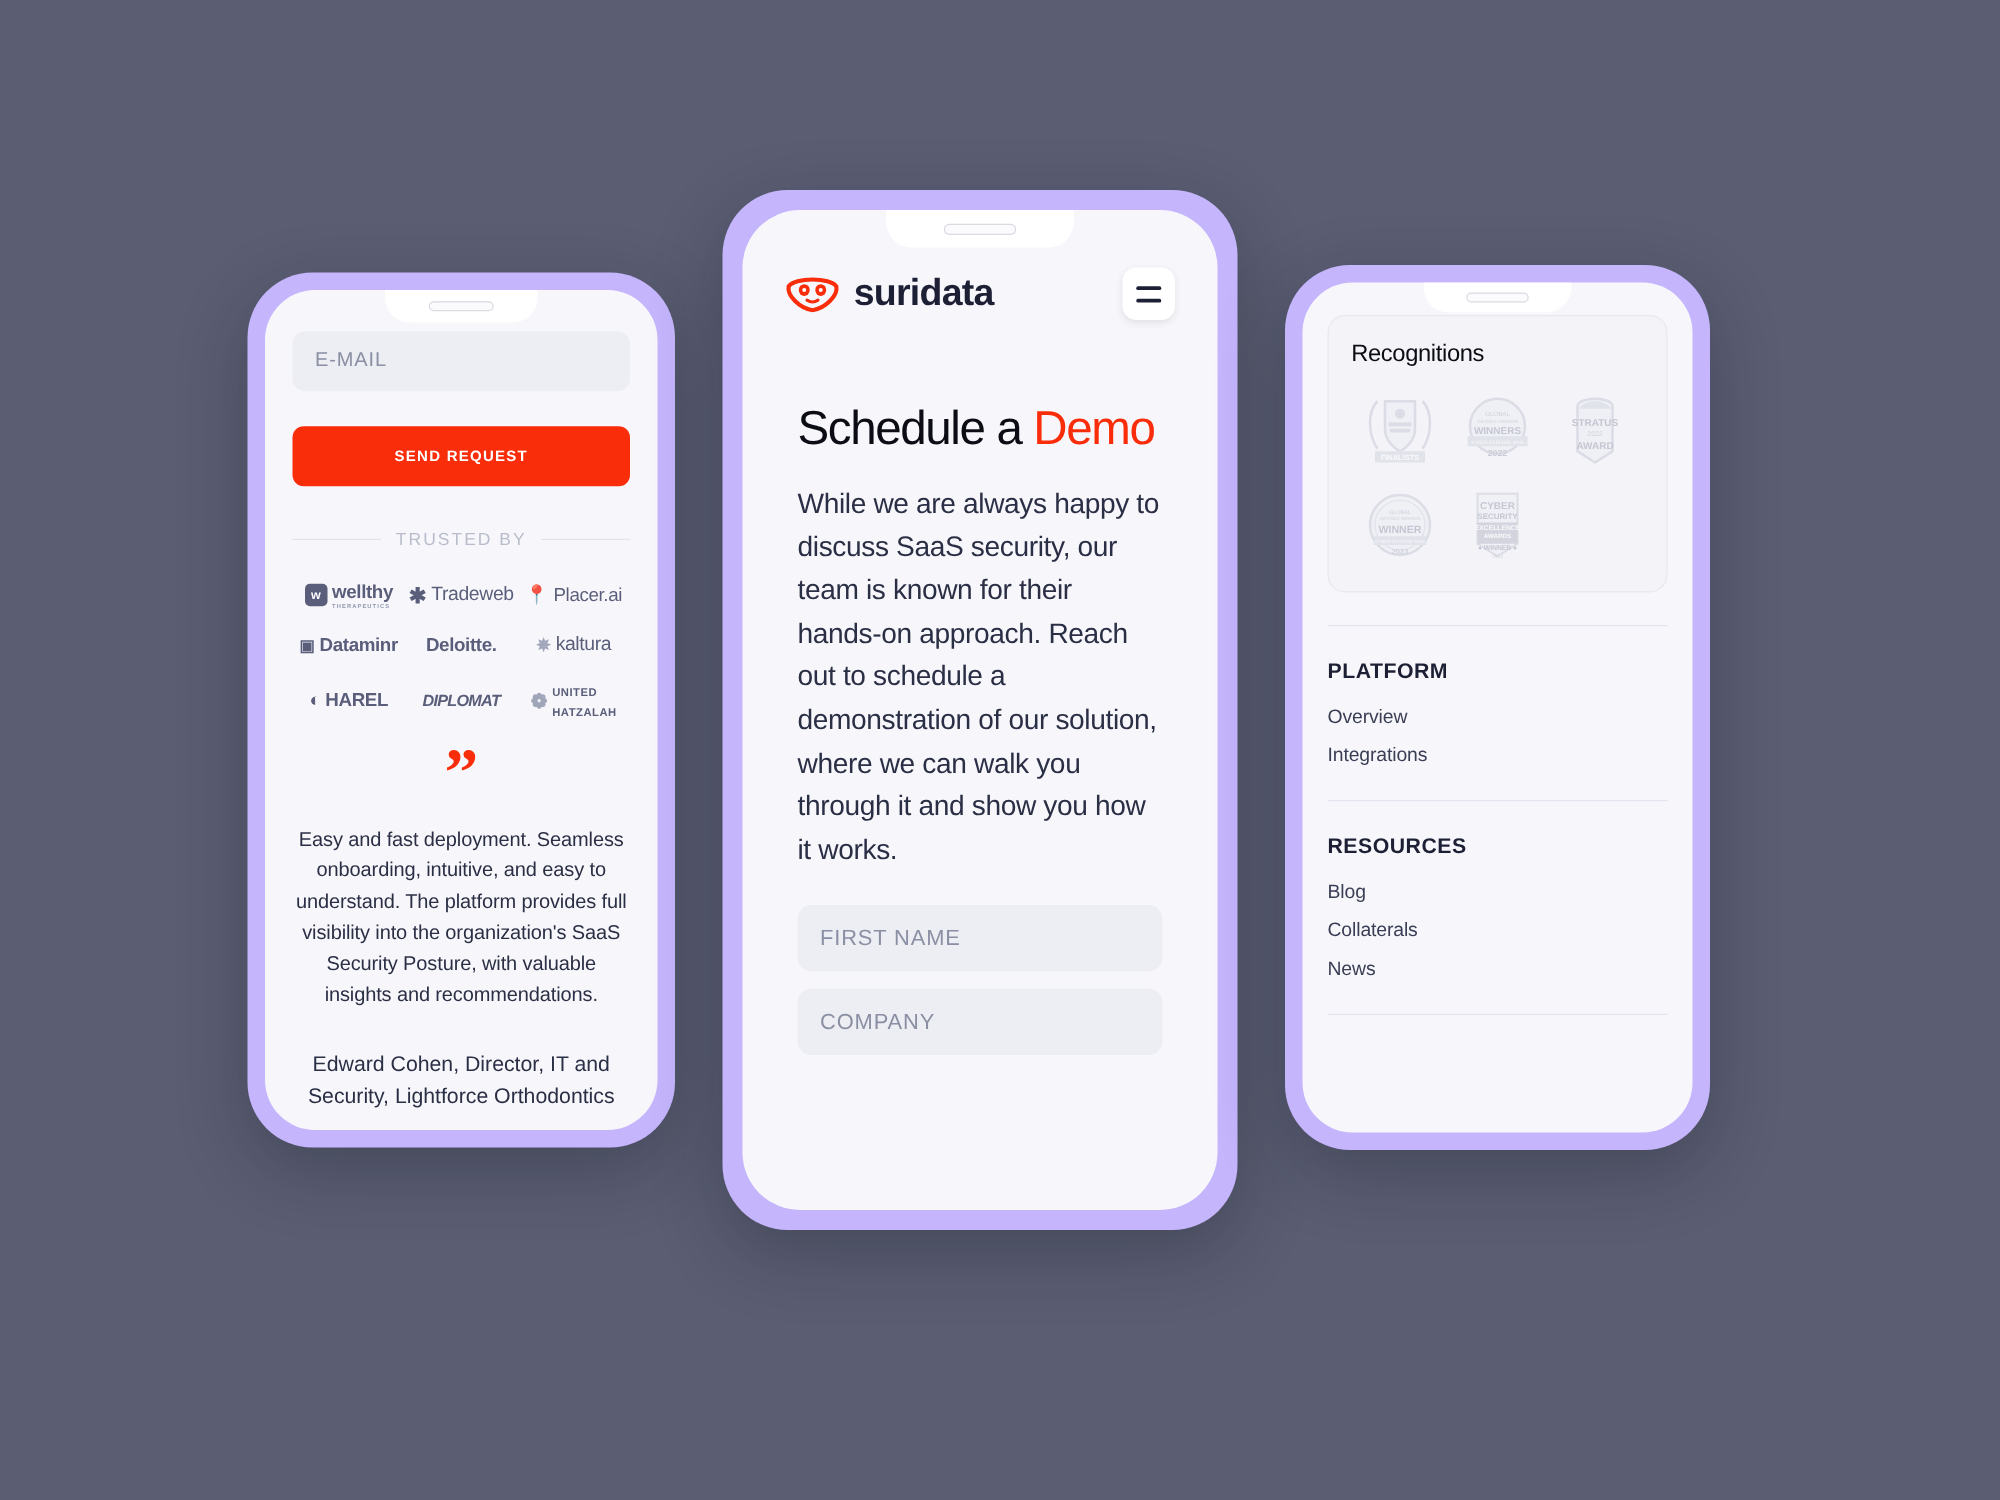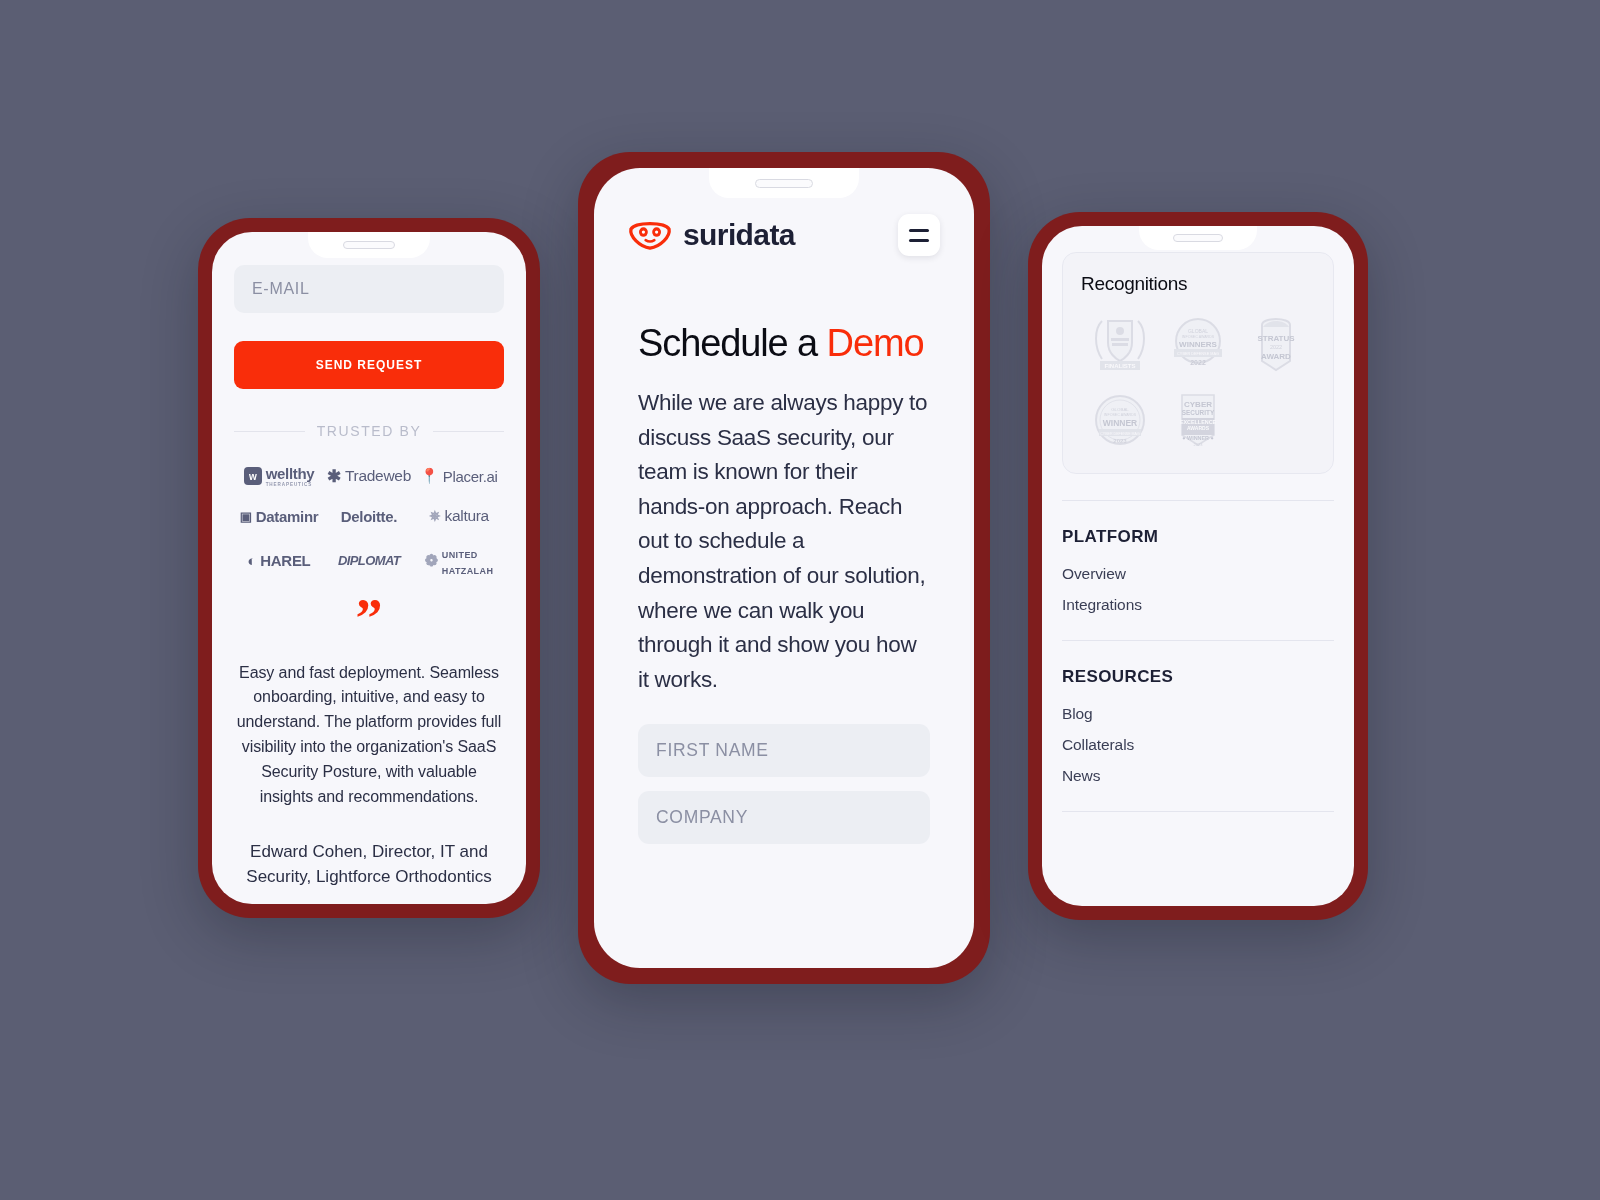--- a/index.html
+++ b/index.html
@@ -8,21 +8,21 @@
     background:#5b5e73;
     font-family:"Liberation Sans", sans-serif;
     overflow:hidden;
     position:relative;
   }
   .stage{position:absolute;inset:0;}
 
   
   .phone{
     position:absolute;
-    background:#7f1d1d;
+    background:#c4b5fd;
     border-radius:52px;
     box-shadow:0 18px 55px rgba(20,22,35,.30);
     box-sizing:border-box;
   }
   .screen{
     position:absolute;
     inset:14px;
     background:#f7f7fb;
     border-radius:40px;
     overflow:hidden;

